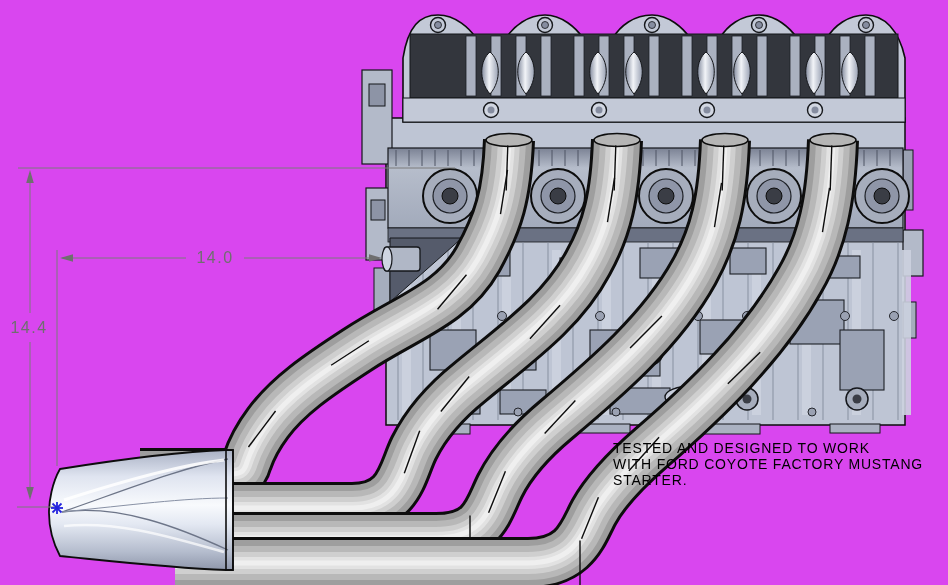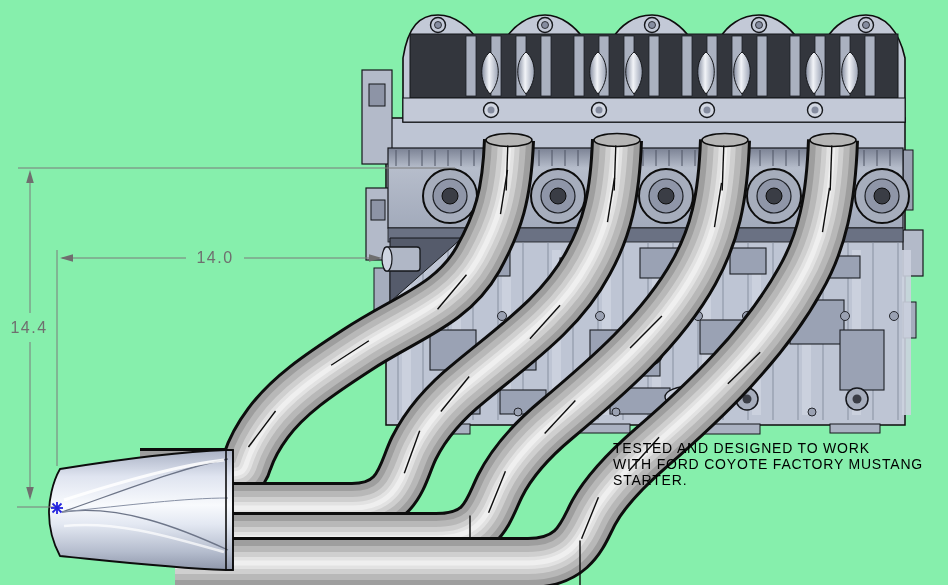--- a/index.html
+++ b/index.html
@@ -1,17 +1,17 @@
 <!DOCTYPE html>
 <html><head>
 <meta charset="utf-8">
 <style>
   html,body{margin:0;padding:0;background:#ffffff;width:948px;height:585px;overflow:hidden;
             font-family:"Liberation Sans", sans-serif;}
-  #stage{position:relative;width:948px;height:585px;background:#86efac;}
+  #stage{position:relative;width:948px;height:585px;background:#d946ef;}
   svg{display:block}
   text{user-select:none}
   .dimtext{fill:#6f6f6f;font-size:16px;letter-spacing:1.5px;}
   .notetext{fill:#000;font-size:14px;letter-spacing:0.8px;}
 </style>
 </head>
 <body>
 
 <div id="stage">
 <svg width="948" height="585" viewBox="0 0 948 585">

